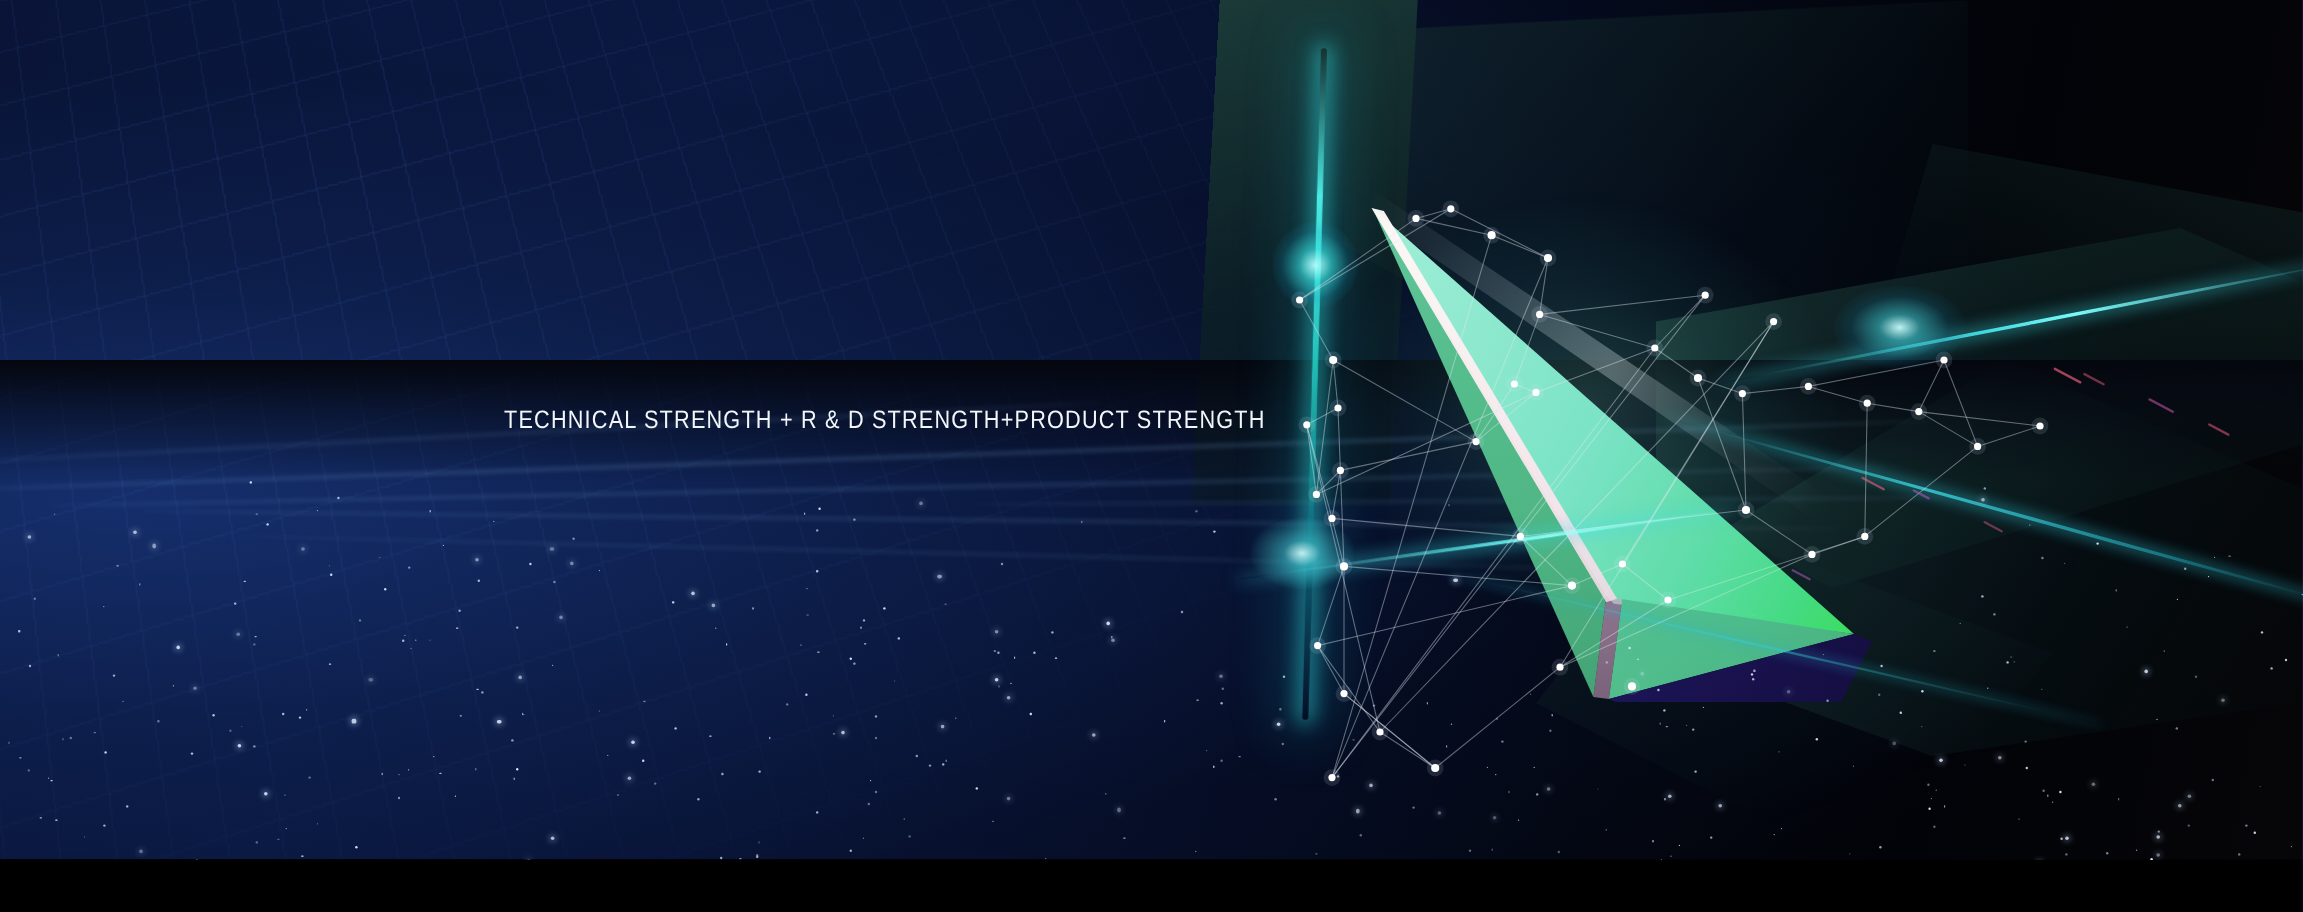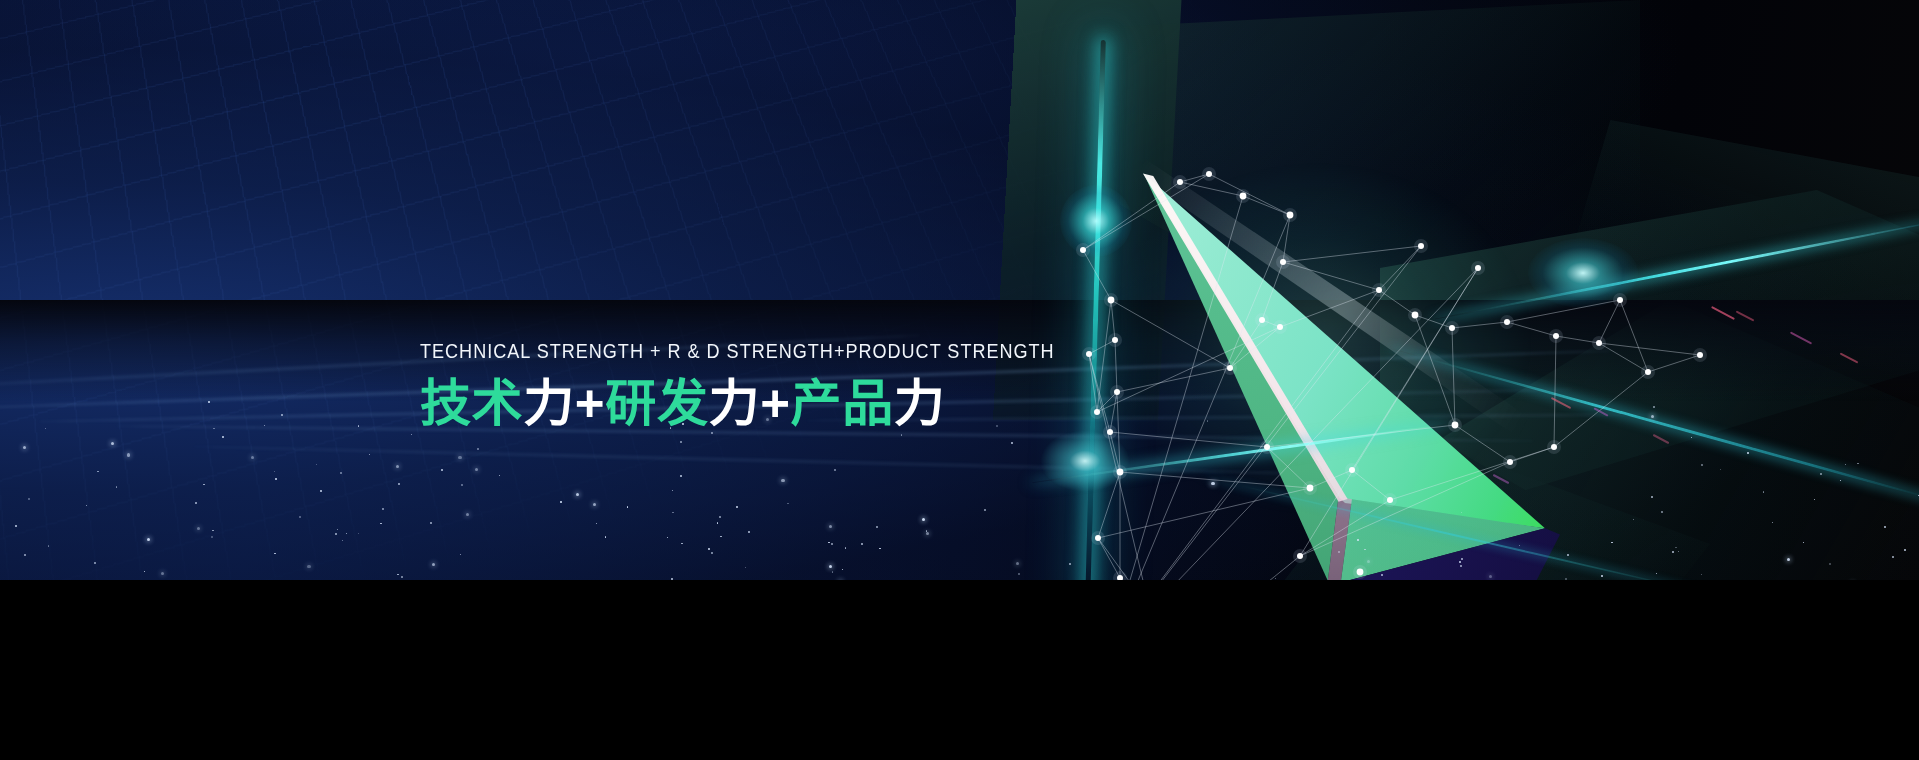--- a/index.html
+++ b/index.html
@@ -6,21 +6,21 @@
   html,body{margin:0;padding:0;background:#000;}
   body{
     font-family:"Liberation Sans","DejaVu Sans",sans-serif;
     -webkit-font-smoothing:antialiased;
   }
 
   
   #banner{
     position:relative;
     width:1919px;
-    height:580px;
+    height:716px;
     overflow:hidden;
     background:#4c1d95;
     user-select:none;
   }
   .layer{position:absolute;inset:0;pointer-events:none;}
 
   
   #bg-base{
     background:
       radial-gradient(120% 95% at 6% 58%, rgba(22,48,110,.95) 0%, rgba(14,32,78,.75) 28%, rgba(8,18,48,.35) 52%, rgba(0,0,0,0) 75%),
@@ -423,21 +423,20 @@
         <circle cx="1478" cy="268" r="3.0" fill="#ffffff"></circle>
         <circle cx="1300" cy="556" r="7" fill="rgba(215,235,255,0.13)"></circle>
         <circle cx="1300" cy="556" r="3.0" fill="#ffffff"></circle>
         <circle cx="1360" cy="572" r="7" fill="rgba(215,235,255,0.13)"></circle>
         <circle cx="1360" cy="572" r="3.4" fill="#ffffff"></circle>
       </g>
     </svg>
 
   <div id="copy">
     <p id="eyebrow">TECHNICAL STRENGTH + R &amp; D STRENGTH+PRODUCT STRENGTH</p>
-    <h1 id="headline"><span class="g">技术</span><span class="w">力</span><span class="w">+</span><span class="g">研发</span><span class="w">力</span><span class="w">+</span><span class="g">产品</span><span class="w">力</span></h1>
   </div>
 
 <div class="dot" style="left: 1814.9px; top: 670.1px; width: 3.2px; height: 3.2px; opacity: 0.67; box-shadow: rgba(200, 225, 255, 0.6) 0px 0px 5px 1px;"></div>
     <div class="dot" style="left: 1096.2px; top: 711.1px; width: 1.4px; height: 1.4px; opacity: 0.4;"></div>
     <div class="dot" style="left: 1136.6px; top: 733.3px; width: 3.2px; height: 3.2px; opacity: 0.78; box-shadow: rgba(200, 225, 255, 0.6) 0px 0px 5px 1px;"></div>
     <div class="dot" style="left: 1068.6px; top: 562.7px; width: 2.1px; height: 2.1px; opacity: 0.73;"></div>
     <div class="dot" style="left: 369px; top: 453.6px; width: 1.4px; height: 1.4px; opacity: 0.75;"></div>
     <div class="dot" style="left: 393.4px; top: 745.7px; width: 3.2px; height: 3.2px; opacity: 0.49; box-shadow: rgba(200, 225, 255, 0.6) 0px 0px 5px 1px;"></div>
     <div class="dot" style="left: 1667.1px; top: 733.6px; width: 3.2px; height: 3.2px; opacity: 0.67; box-shadow: rgba(200, 225, 255, 0.6) 0px 0px 5px 1px;"></div>
     <div class="dot" style="left: 194.8px; top: 502.4px; width: 2.1px; height: 2.1px; opacity: 0.77;"></div>

